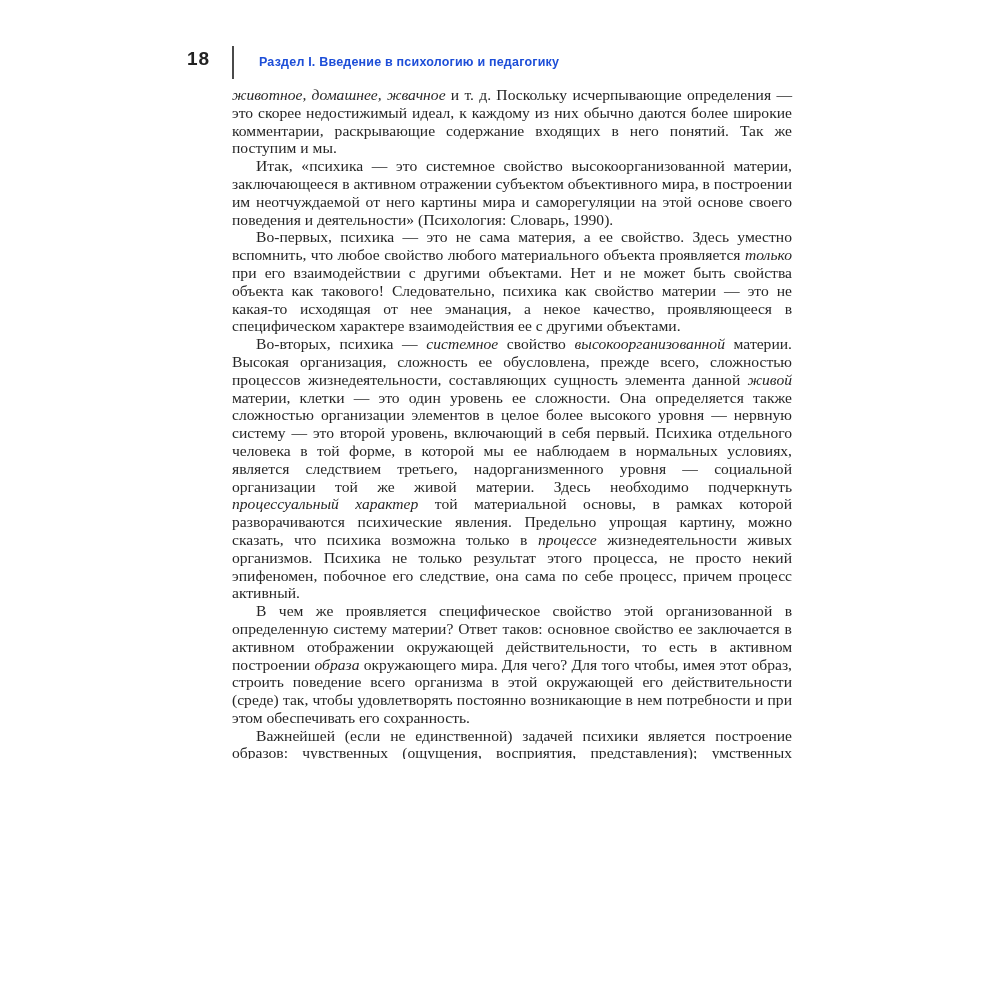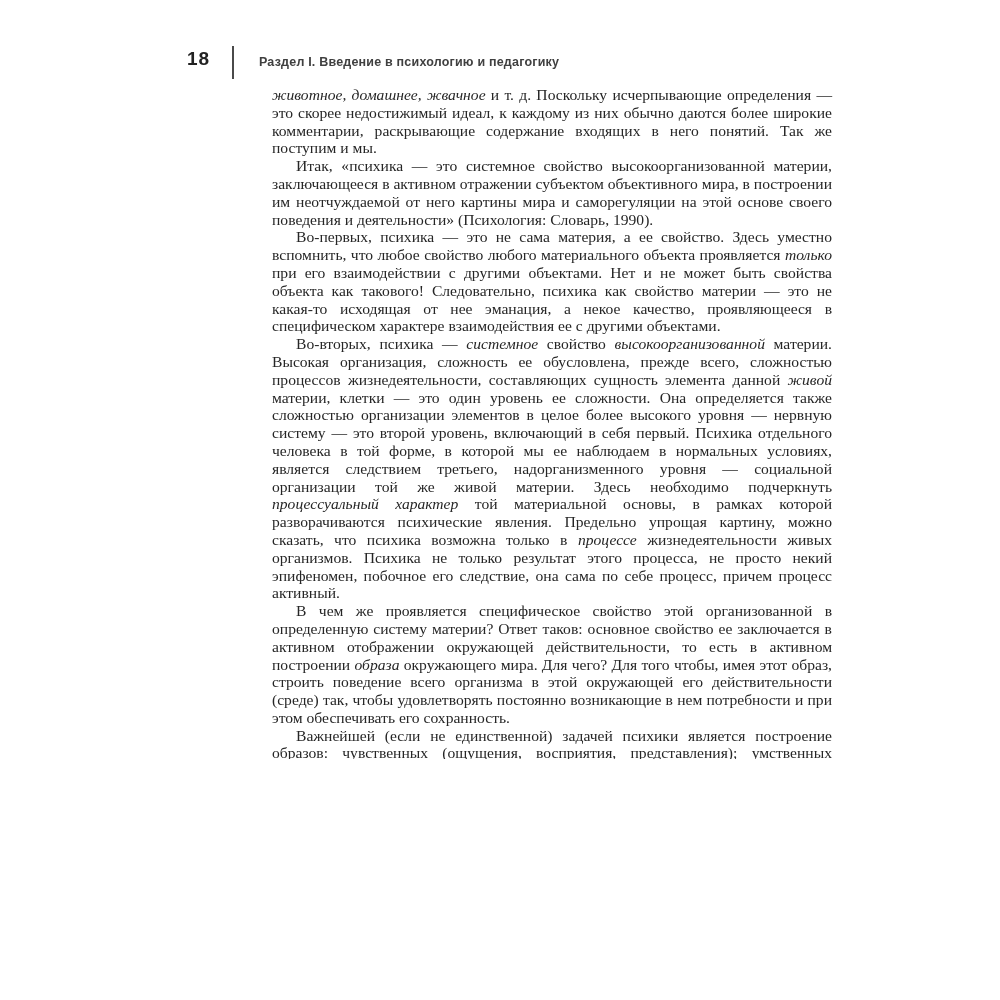--- a/index.html
+++ b/index.html
@@ -33,34 +33,33 @@
     background: #4a4a4a;
   }
   .running-head {
     position: absolute;
     left: 259px;
     top: 55px;
     font-family: "Liberation Sans", sans-serif;
     font-weight: 700;
     font-size: 12.5px;
     letter-spacing: 0.2px;
-    color: #404040;
+    color: #1d4ed8;
   }
   .body-text {
     position: absolute;
     left: 232px;
     top: 86px;
     width: 560px;
     font-family: "Liberation Serif", serif;
     font-size: 15.6px;
     line-height: 17.8px;
     color: #262626;
     text-align: justify;
     hyphens: auto;
-    margin-left: 40px;
     -webkit-hyphens: auto;
   }
   .body-text p {
     margin: 0;
     padding: 0;
   }
   .body-text p.indent {
     text-indent: 24px;
   }
   .body-text .it {

